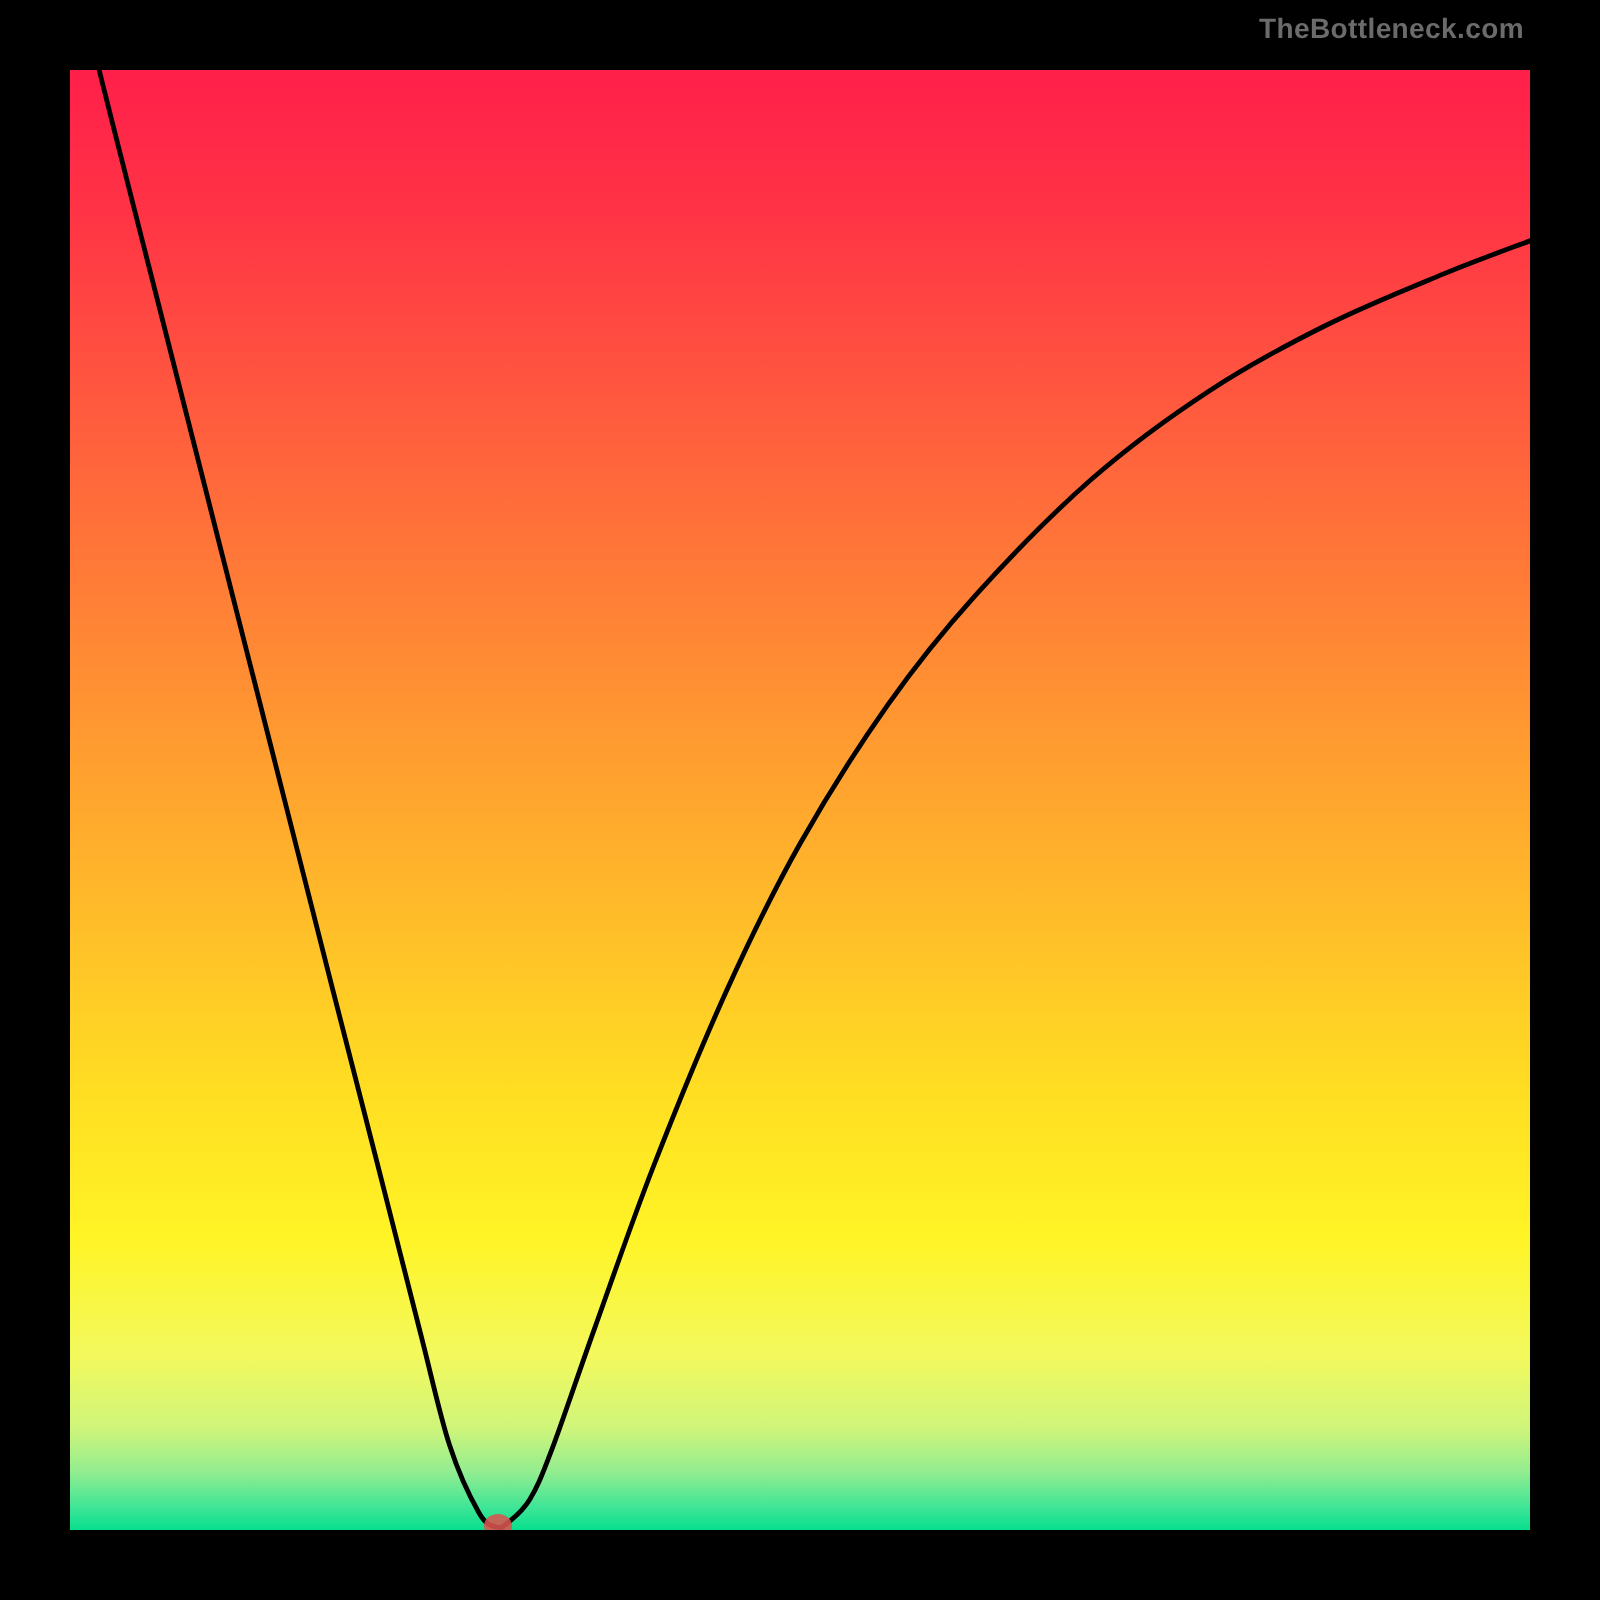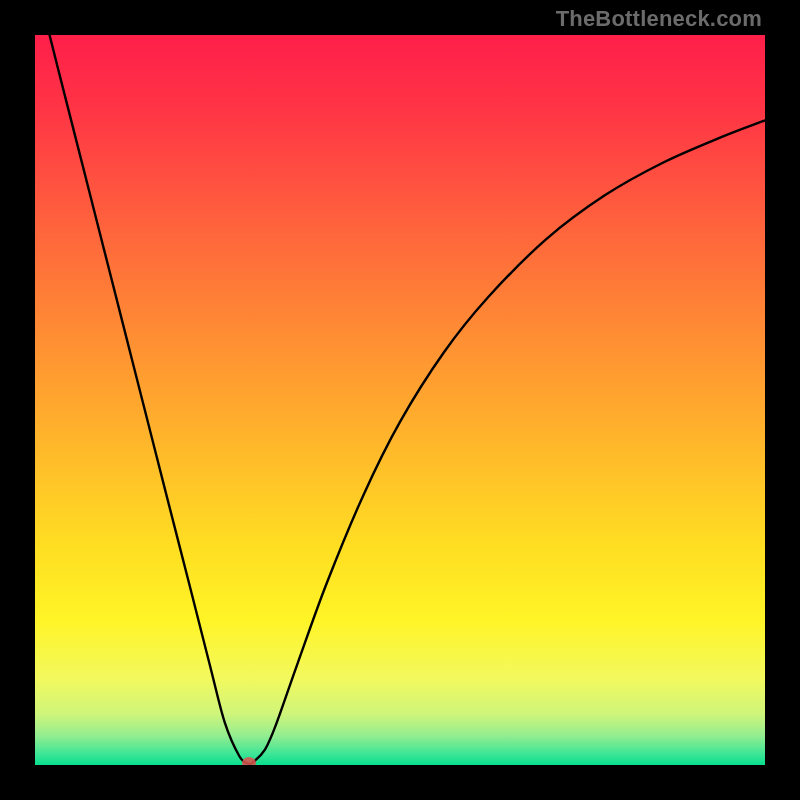--- a/index.html
+++ b/index.html
@@ -38,21 +38,21 @@
     left: 0;
     top: 0;
     width: 100%;
     height: 100%;
   }
   .watermark {
     position: absolute;
     top: 6px;
     right: 38px;
     font-family: Arial, Helvetica, sans-serif;
-    font-size: 22px;
+    font-size: 14px;
     font-weight: 600;
     color: #6b6b6b;
     letter-spacing: 0.2px;
   }
   .marker {
     position: absolute;
     width: 14px;
     height: 12px;
     border-radius: 50%;
     background: #d9534f;

